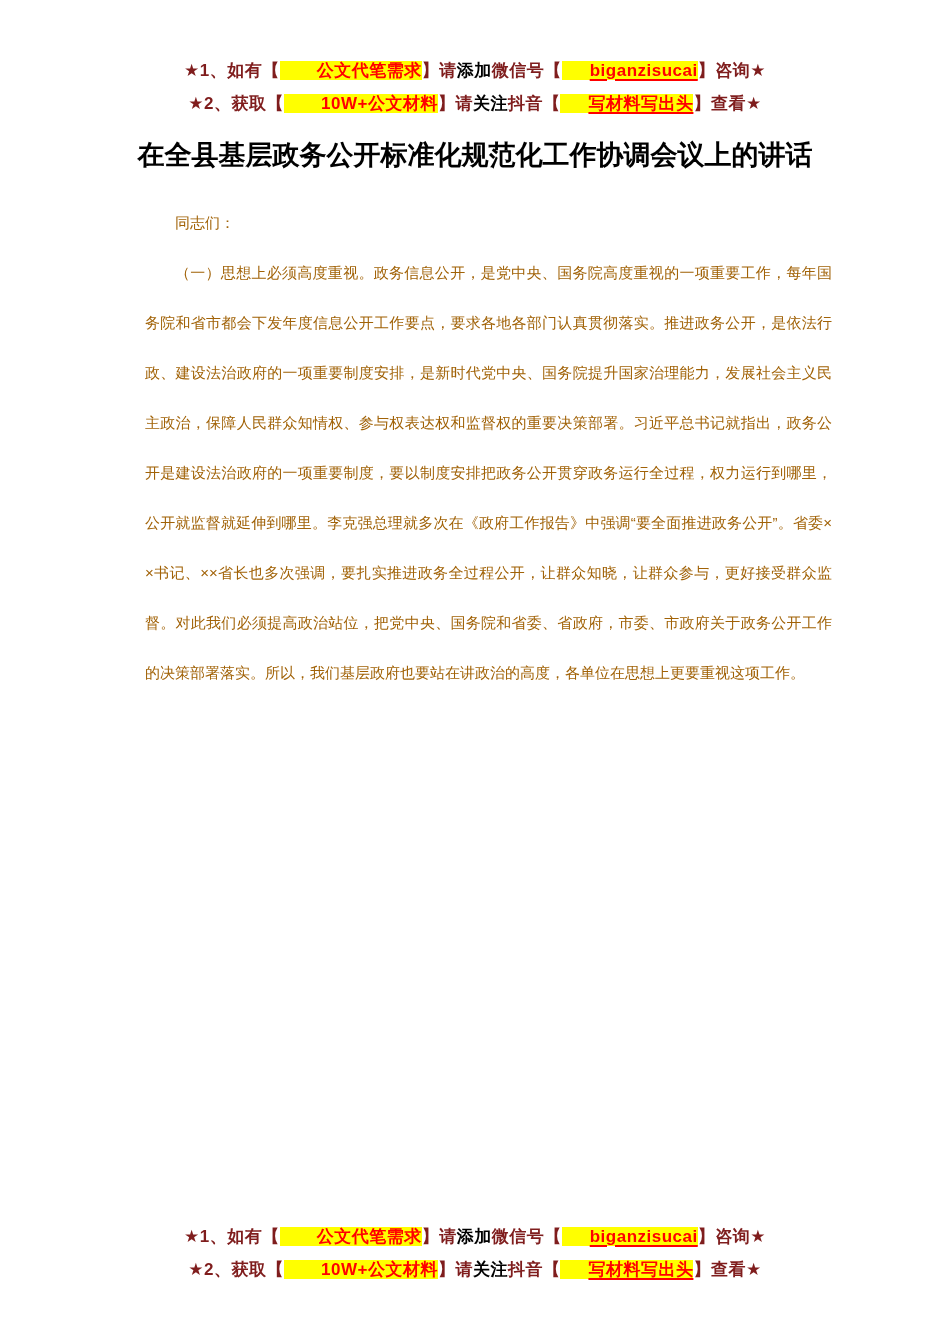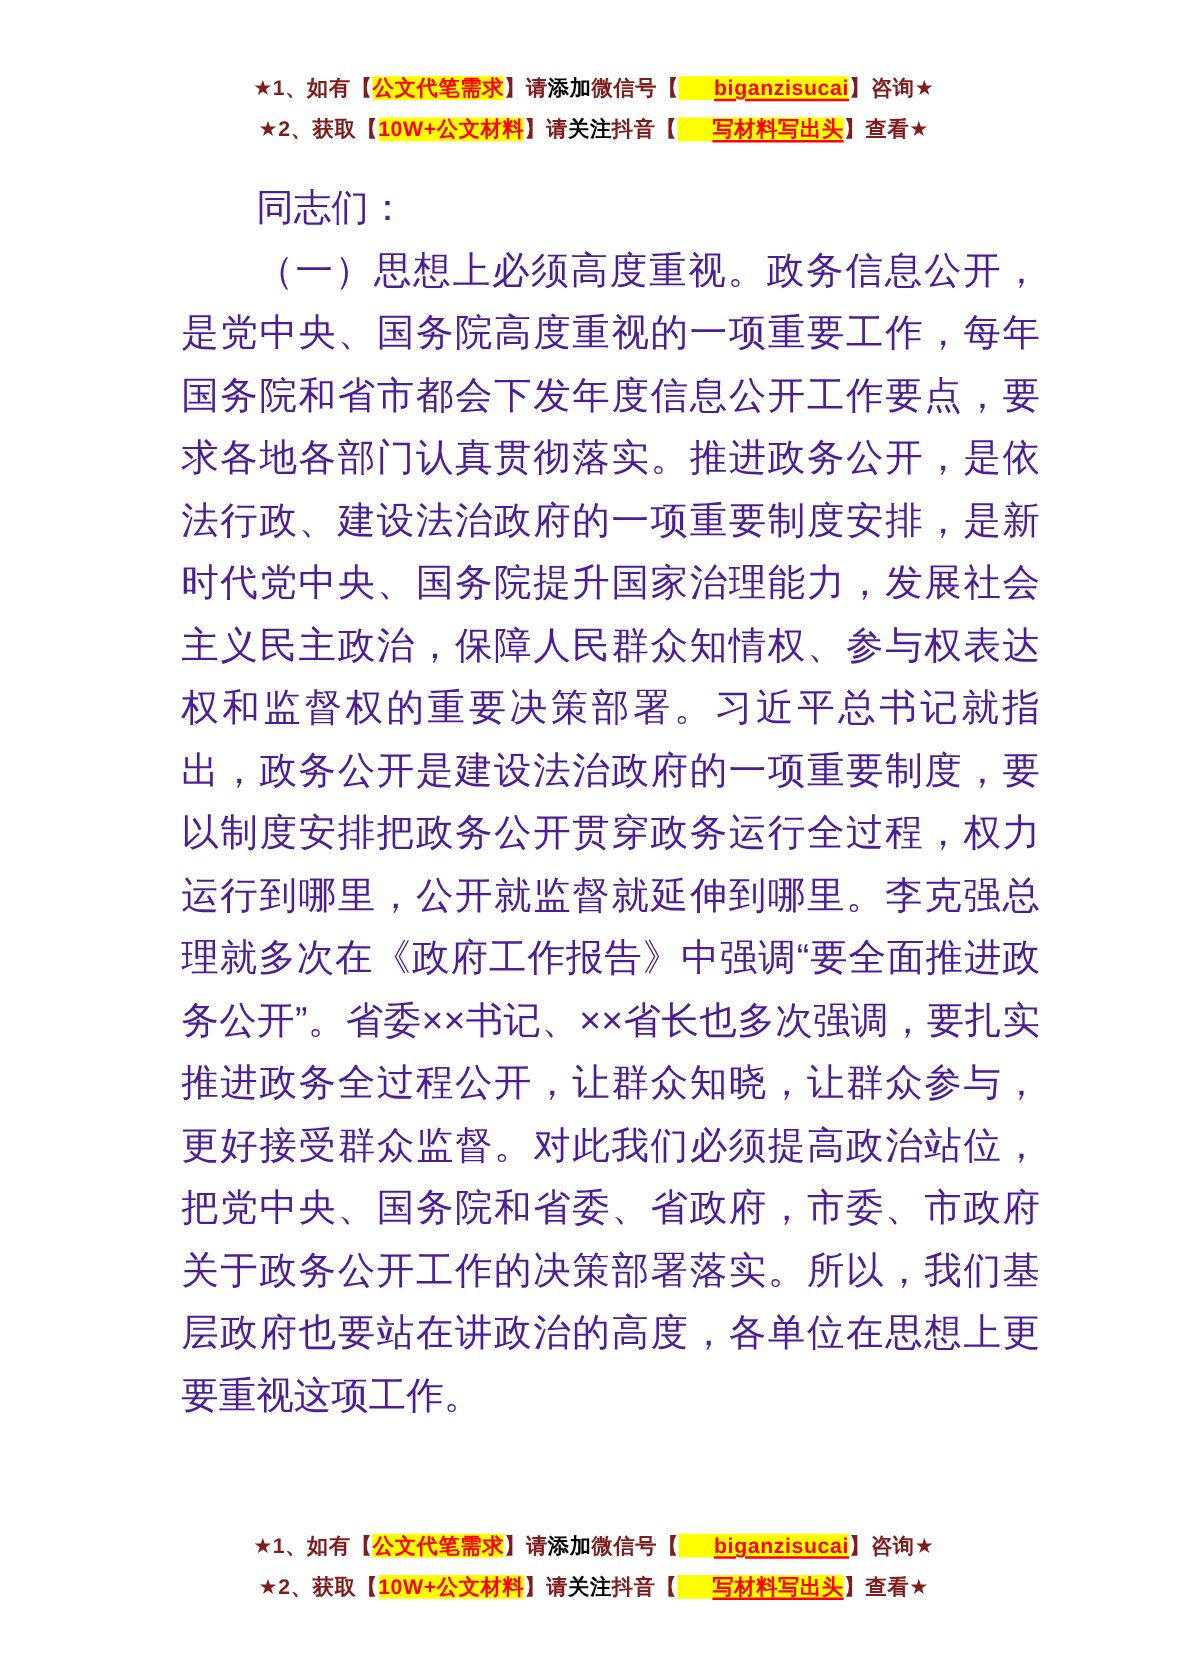--- a/index.html
+++ b/index.html
@@ -23,21 +23,21 @@
     letter-spacing: 0.5px;
     color: #000000;
   }
   .promo-top { padding-top: 54px; }
   .promo-bottom {
     position: absolute;
     left: 0; right: 0;
     bottom: 58px;
   }
   .seg-normal { color: #7f1d1d; }
-  .seg-highlight { color: #ff0000; background: #ffff00; }
+  .seg-highlight { color: #ff0000; background: #ffff00; padding-left: 37px; }
   .seg-underline {
     color: #000000;
     text-decoration-thickness: 2px;
     text-underline-offset: 3px;
   }
   .seg-highlight-underline {
     color: #ff0000; background: #ffff00;
     text-decoration: underline;
     text-decoration-thickness: 2px;
     text-underline-offset: 3px;
@@ -49,42 +49,43 @@
     text-align: center;
     font-size: 27px;
     font-weight: 700;
     line-height: 42px;
     color: #000000;
   }
   
   .doc-body {
     margin-top: 22px;
     padding: 0 118px 0 145px;
-    font-size: 30px;
+    font-size: 15px;
     line-height: 50px;
     text-align: justify;
-    color: #4c1d95;
+    color: #a16207;
   }
   .doc-body p {
     margin: 0;
     text-indent: 2em;
     word-break: break-all;
   }
   .para-heading { font-weight: 400; }
 </style>
 </head>
 <body>
 
 <div class="page">
 
   <div class="promo promo-top" id="promo-top">
       <div class="promo-line"><span class="seg-normal">★1、如有【</span><span class="seg-highlight">公文代笔需求</span><span class="seg-normal">】请</span><span class="seg-underline">添加</span><span class="seg-normal">微信号【</span><span class="seg-highlight-underline">biganzisucai</span><span class="seg-normal">】咨询★</span></div>
       <div class="promo-line"><span class="seg-normal">★2、获取【</span><span class="seg-highlight">10W+公文材料</span><span class="seg-normal">】请</span><span class="seg-underline">关注</span><span class="seg-normal">抖音【</span><span class="seg-highlight-underline">写材料写出头</span><span class="seg-normal">】查看★</span></div>
     </div>
 
+  <h1 class="doc-title">在全县基层政务公开标准化规范化工作协调会议上的讲话</h1>
 
   <div class="doc-body" id="doc-body">
       <p class="para-salutation">同志们：</p>
       <p class="para-body">（一）思想上必须高度重视。政务信息公开，是党中央、国务院高度重视的一项重要工作，每年国务院和省市都会下发年度信息公开工作要点，要求各地各部门认真贯彻落实。推进政务公开，是依法行政、建设法治政府的一项重要制度安排，是新时代党中央、国务院提升国家治理能力，发展社会主义民主政治，保障人民群众知情权、参与权表达权和监督权的重要决策部署。习近平总书记就指出，政务公开是建设法治政府的一项重要制度，要以制度安排把政务公开贯穿政务运行全过程，权力运行到哪里，公开就监督就延伸到哪里。李克强总理就多次在《政府工作报告》中强调“要全面推进政务公开”。省委××书记、××省长也多次强调，要扎实推进政务全过程公开，让群众知晓，让群众参与，更好接受群众监督。对此我们必须提高政治站位，把党中央、国务院和省委、省政府，市委、市政府关于政务公开工作的决策部署落实。所以，我们基层政府也要站在讲政治的高度，各单位在思想上更要重视这项工作。</p>
     </div>
 
   <div class="promo promo-bottom" id="promo-bottom">
       <div class="promo-line"><span class="seg-normal">★1、如有【</span><span class="seg-highlight">公文代笔需求</span><span class="seg-normal">】请</span><span class="seg-underline">添加</span><span class="seg-normal">微信号【</span><span class="seg-highlight-underline">biganzisucai</span><span class="seg-normal">】咨询★</span></div>
       <div class="promo-line"><span class="seg-normal">★2、获取【</span><span class="seg-highlight">10W+公文材料</span><span class="seg-normal">】请</span><span class="seg-underline">关注</span><span class="seg-normal">抖音【</span><span class="seg-highlight-underline">写材料写出头</span><span class="seg-normal">】查看★</span></div>
     </div>

